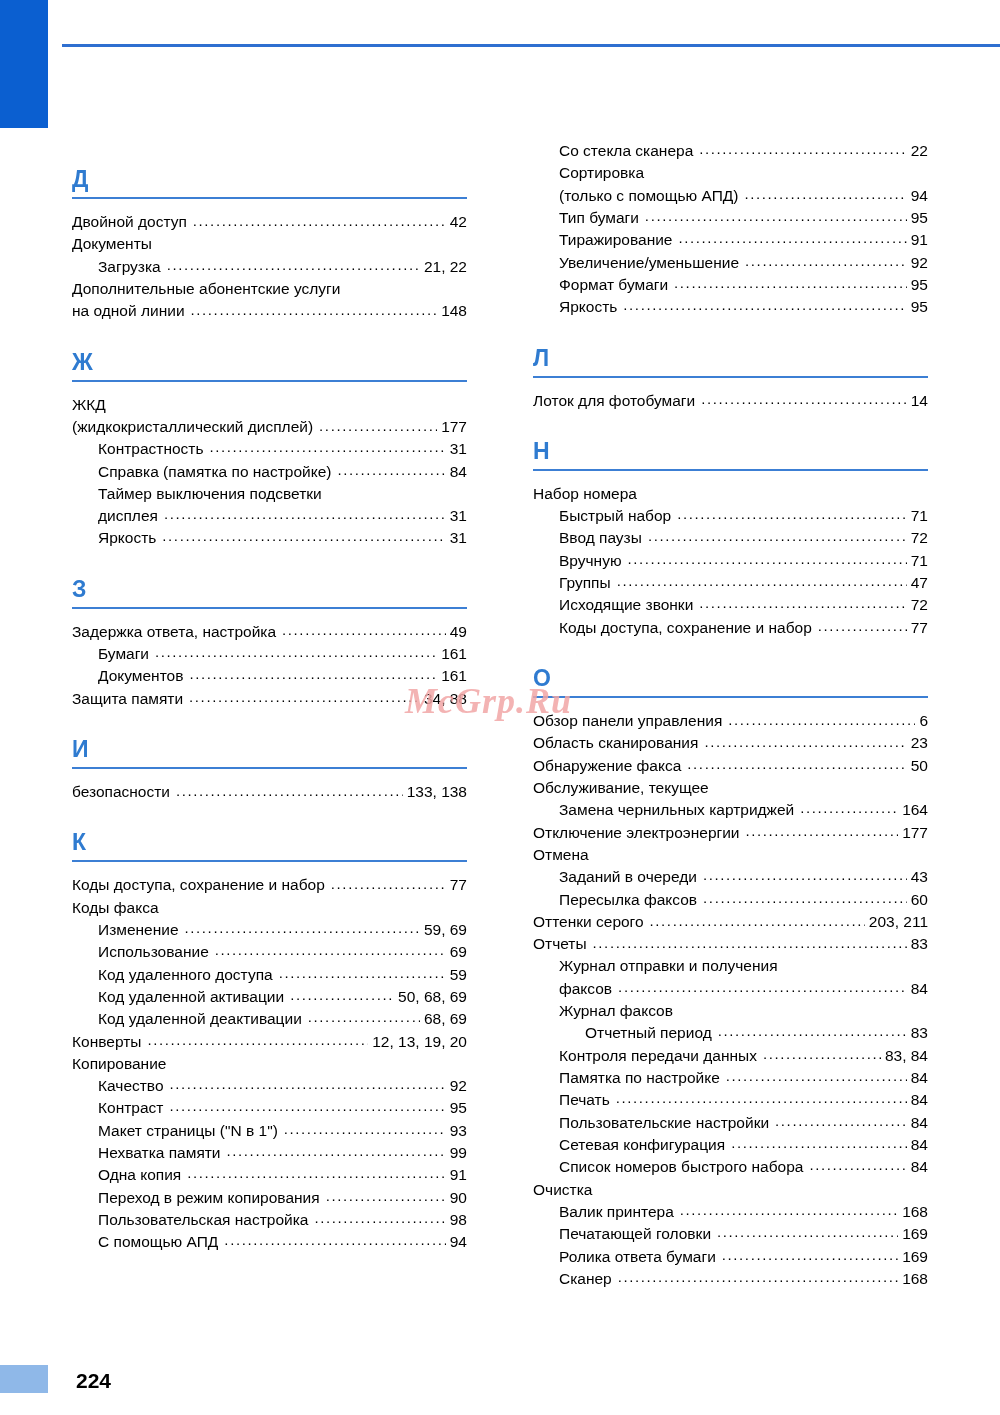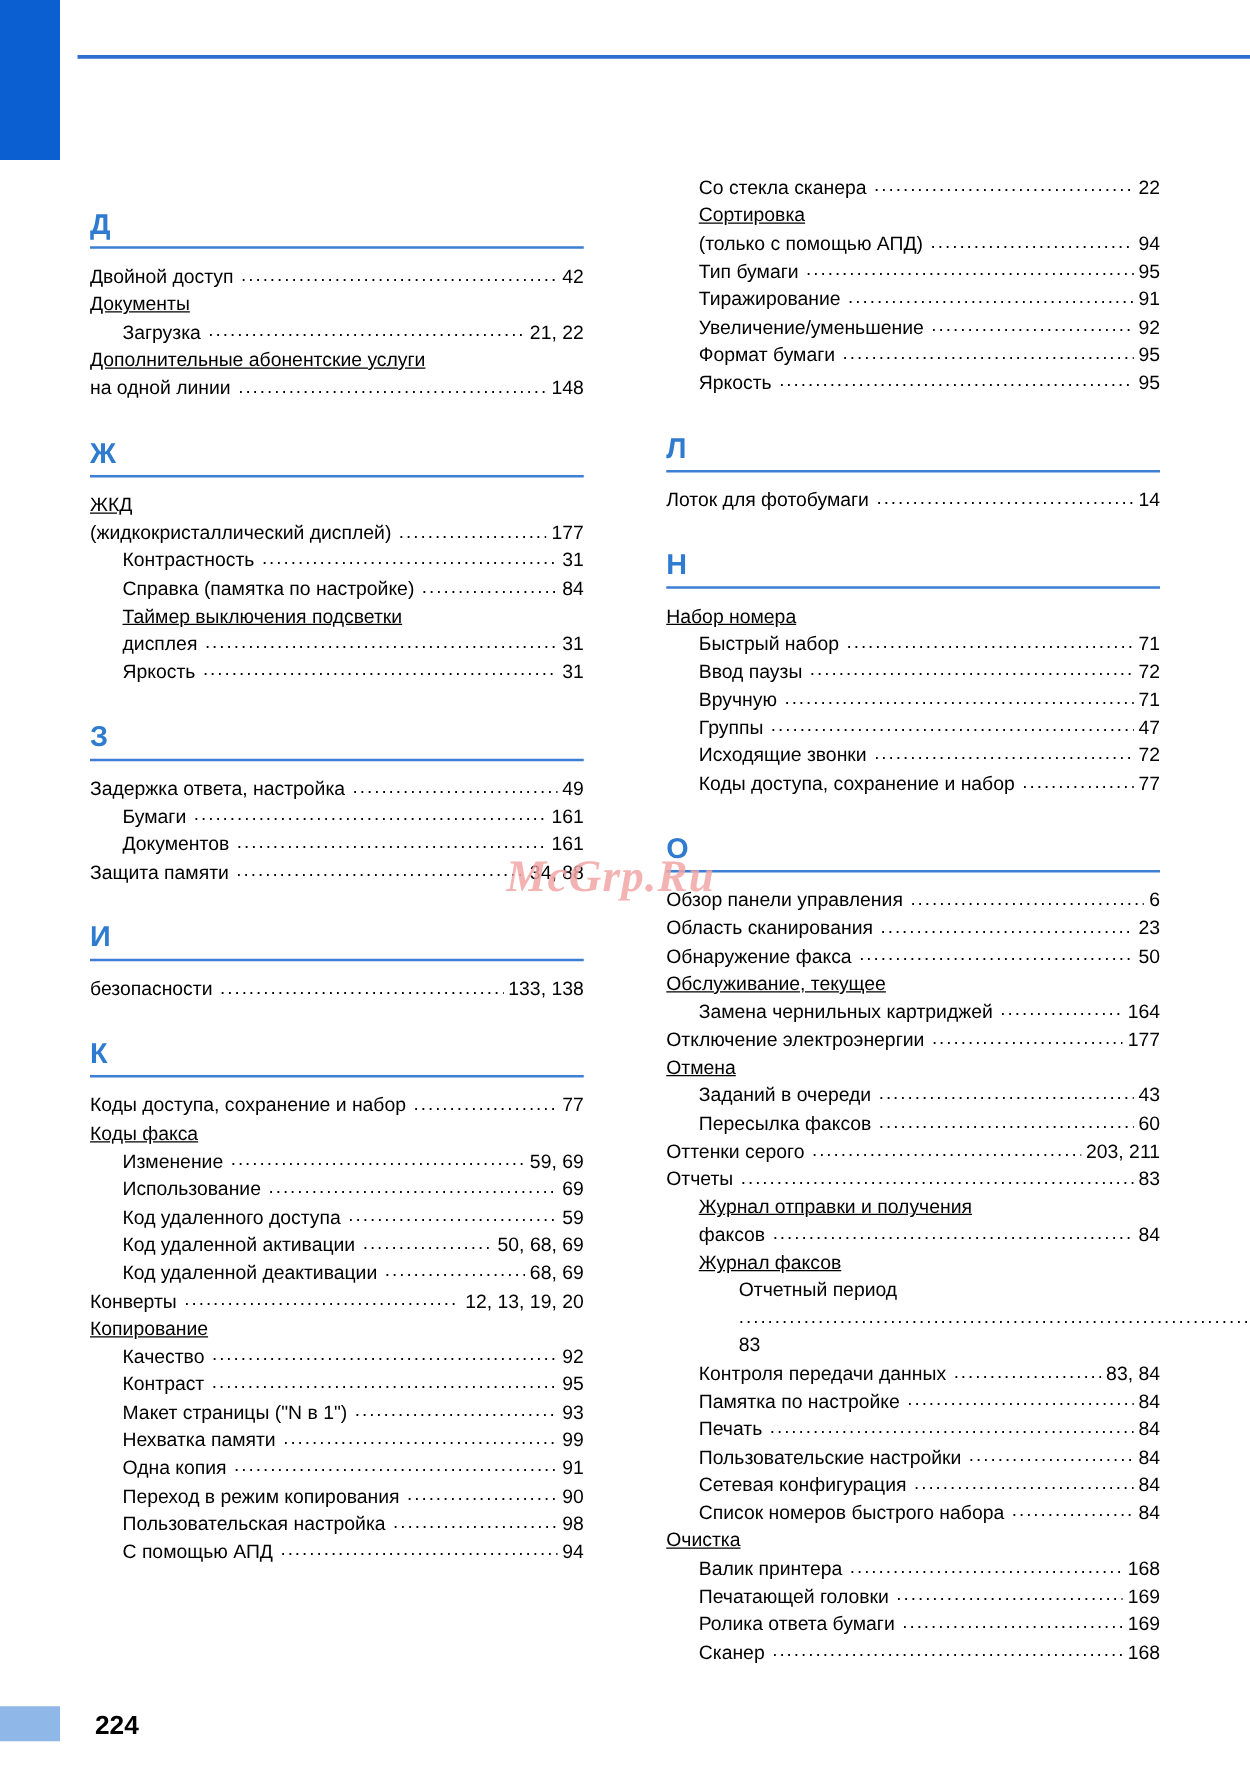--- a/index.html
+++ b/index.html
@@ -83,39 +83,39 @@
     color: #000;
     line-height: 1.44;
   }
   .entry {
     display: flex;
     align-items: baseline;
     white-space: nowrap;
   }
   .entry.lvl1 { padding-left: 0; align-items: flex-end; }
   .entry.lvl2 { padding-left: 26px; }
-  .entry.lvl3 { padding-left: 52px; flex-direction: column; }
+  .entry.lvl3 { padding-left: 52px; }
   .entry .label {
     flex: 0 0 auto;
   }
   .entry .dots {
     flex: 1 1 auto;
     overflow: hidden;
     white-space: nowrap;
     margin: 0 4px 0 6px;
     color: #000;
     letter-spacing: 1.6px;
     font-size: 15px;
     position: relative;
     top: -2px;
   }
   .entry .pg {
     flex: 0 0 auto;
   }
-  .entry.nodots .label { white-space: nowrap; text-decoration: underline; }
+  .entry.nodots .label { white-space: nowrap; }
   
   .watermark {
     position: absolute;
     left: 405px;
     top: 680px;
     font-family: "Liberation Serif", serif;
     font-size: 36px;
     font-style: italic;
     font-weight: bold;
     color: #f2a6a6;

